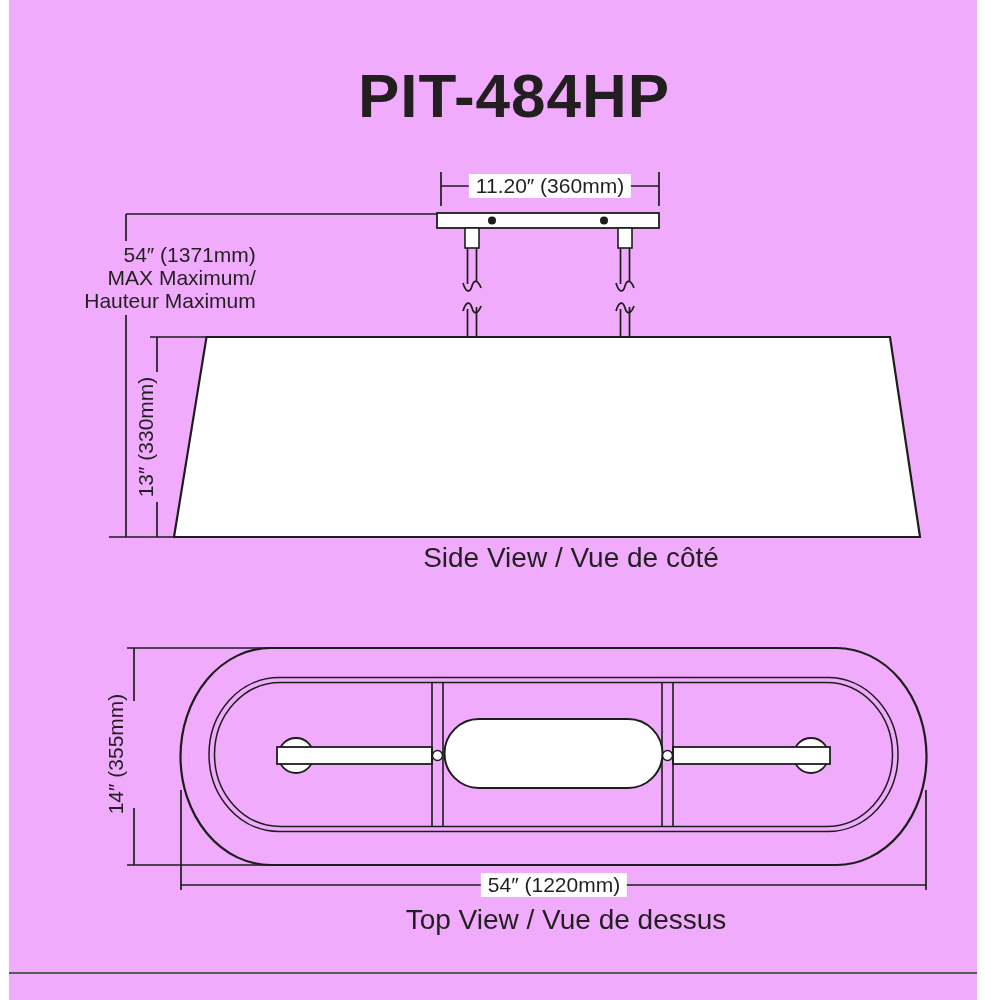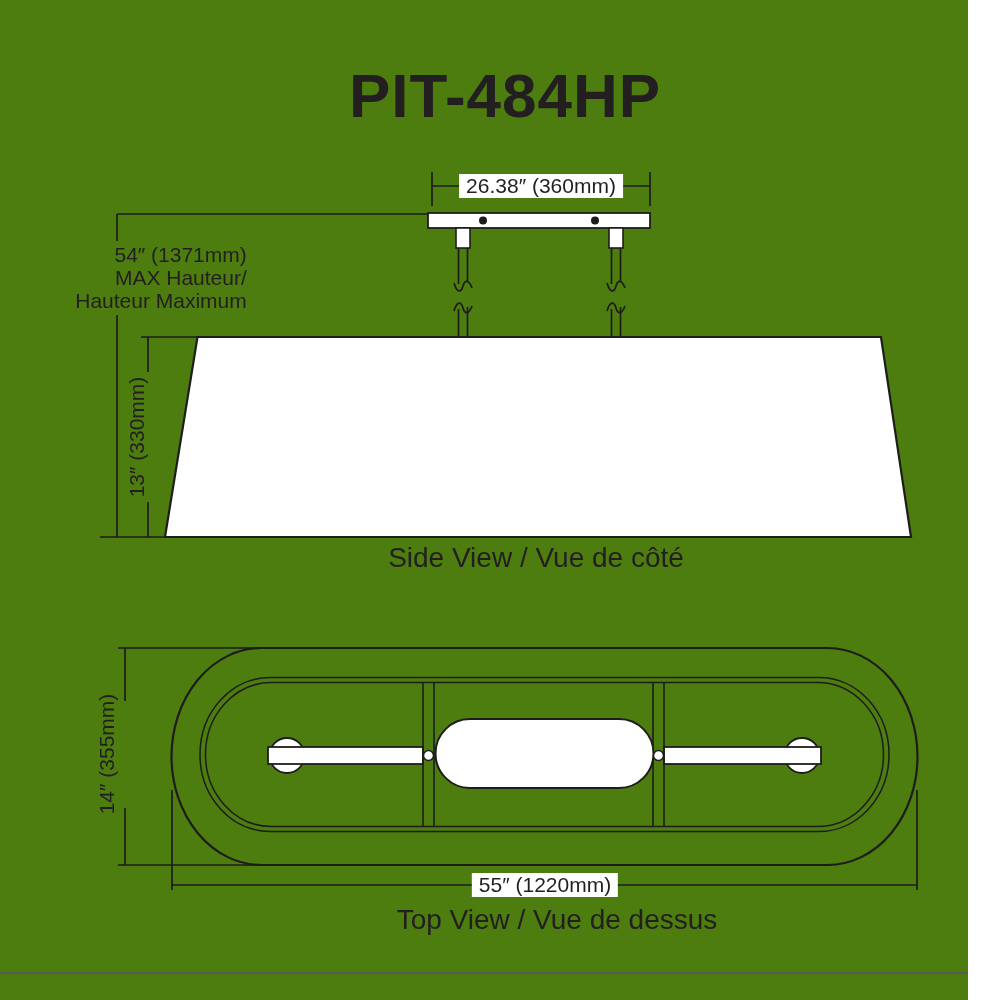--- a/index.html
+++ b/index.html
@@ -1,18 +1,18 @@
 <!DOCTYPE html>
 <html><head>
 <meta charset="utf-8">
 <style>
   html,body{margin:0;padding:0;background:#ffffff;}
   #stage{
-    position:relative;width:968px;height:1000px;background:#4d7c0f;overflow:hidden;
-    font-family:"Liberation Sans", sans-serif;color:#231f20;
+    position:relative;width:968px;height:1000px;background:#f0abfc;overflow:hidden;
+    font-family:"Liberation Sans", sans-serif;color:#231f20;margin-left:9px;
   }
   #linework{position:absolute;left:0;top:0;}
   .txt{position:absolute;transform:translate(-50%,-50%);white-space:nowrap;color:#231f20;}
   .title{font-size:62px;font-weight:bold;letter-spacing:1px;}
   .caption{font-size:28px;}
   .dim{font-size:21px;background:#ffffff;padding:0 7px;}
   .dim-plain{font-size:21px;}
   .vtext{transform:translate(-50%,-50%) rotate(-90deg);}
   .mh-block{
     position:absolute;transform:translate(-50%,-50%);
@@ -97,32 +97,32 @@
 
     <g>
       <path d="M172,790 V890"></path>
       <path d="M917,790 V890"></path>
       <path d="M172,885 H917"></path>
     </g>
   </svg>
 
   <div class="txt title" style="left:505px;top:95px;">PIT-484HP</div>
 
-  <div class="txt dim" style="left:541px;top:186px;">26.38″ (360mm)</div>
+  <div class="txt dim" style="left:541px;top:186px;">11.20″ (360mm)</div>
 
   <div class="mh-block" style="left:161px;top:277px;">
     <div>54″ (1371mm)</div>
-    <div>MAX Hauteur/</div>
+    <div>MAX Maximum/</div>
     <div>Hauteur Maximum</div>
   </div>
 
   <div class="txt dim-plain vtext" style="left:137px;top:437px;">13″ (330mm)</div>
 
-  <div class="txt caption" style="left:536px;top:558px;">Side View / Vue de côté</div>
+  <div class="txt caption" style="left:562px;top:558px;">Side View / Vue de côté</div>
 
   <div class="txt dim-plain vtext" style="left:107px;top:754px;">14″ (355mm)</div>
 
-  <div class="txt dim" style="left:545px;top:885px;">55″ (1220mm)</div>
+  <div class="txt dim" style="left:545px;top:885px;">54″ (1220mm)</div>
 
   <div class="txt caption" style="left:557px;top:920px;text-align:center;">Top View / Vue de dessus</div>
 
   <div class="divider"></div>
 </div>
 
 </body></html>

